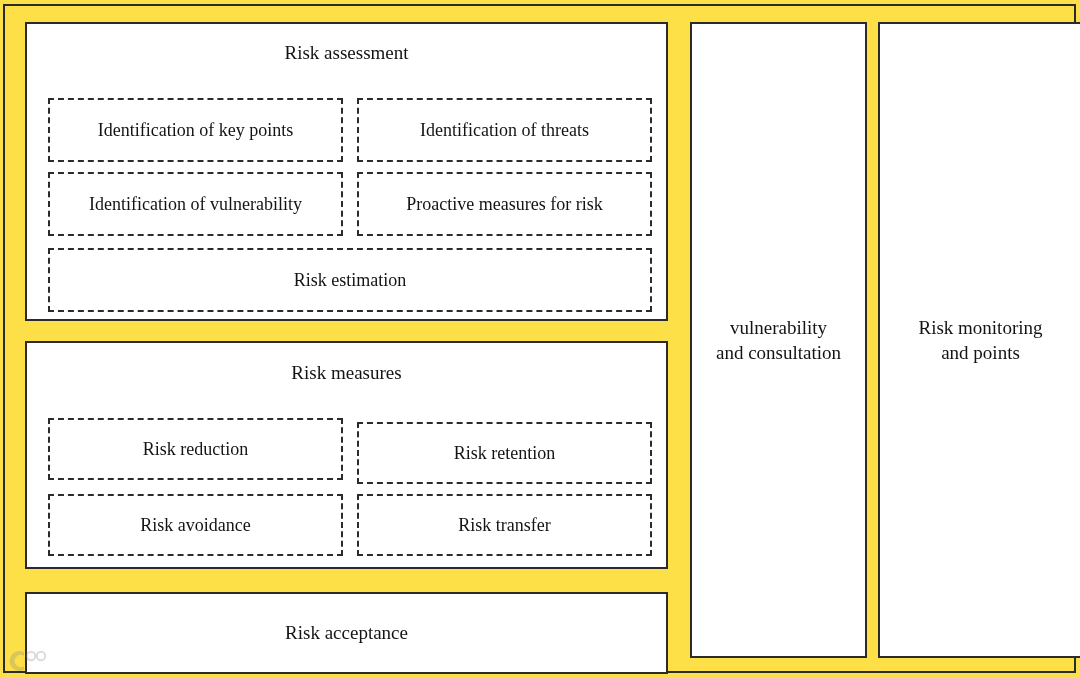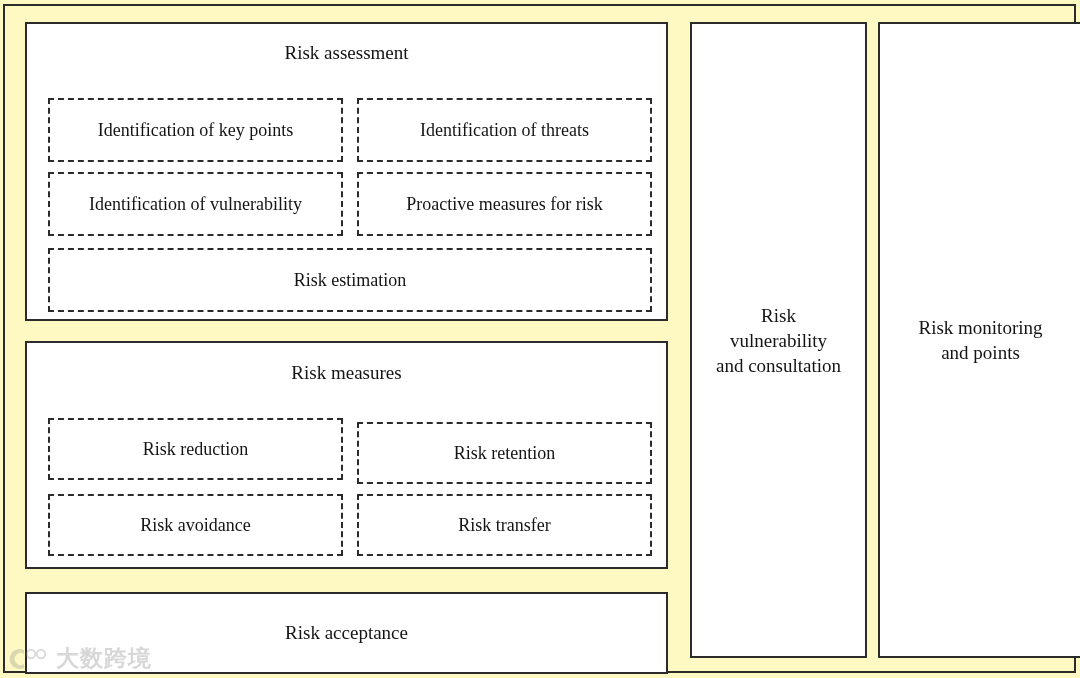--- a/index.html
+++ b/index.html
@@ -9,21 +9,21 @@
   }
   body {
     font-family: "Liberation Serif", "DejaVu Serif", serif;
     color: #1a1a1a;
   }
 
   #page {
     position: relative;
     width: 1080px;
     height: 678px;
-    background: #fef9c3;
+    background: #fde047;
     box-sizing: border-box;
     overflow: hidden;
   }
 
   
   .outer-frame {
     position: absolute;
     left: 3px;
     top: 4px;
     width: 1073px;
@@ -186,37 +186,35 @@
   <div class="dashed-box" id="box-transfer">
     <span class="box-label">Risk transfer</span>
   </div>
 
   <div class="solid-box side-col" id="risk-acceptance-box">
     <span class="accept-label">Risk acceptance</span>
   </div>
 
   <div class="solid-box side-col" id="risk-communication-col">
     <div class="side-label">
-      <div>Risk</div>
       <div>vulnerability</div>
       <div>and consultation</div>
     </div>
   </div>
 
   <div class="solid-box side-col" id="risk-monitoring-col">
     <div class="side-label">
       <div>Risk monitoring</div>
       <div>and points</div>
     </div>
   </div>
 
   <div class="watermark">
     <span>
       <svg width="42" height="26" viewBox="0 0 42 26">
         <path d="M16 4 A10 10 0 1 0 16 22 L16 18 A6 6 0 1 1 16 8 Z" fill="#8a8a8a"></path>
         <circle cx="23" cy="8" r="4.2" fill="none" stroke="#8a8a8a" stroke-width="2"></circle>
         <circle cx="33" cy="8" r="4.2" fill="none" stroke="#8a8a8a" stroke-width="2"></circle>
       </svg>
     </span>
-    <span class="wm-text">大数跨境</span>
   </div>
 
 </div>
 
 </body></html>

